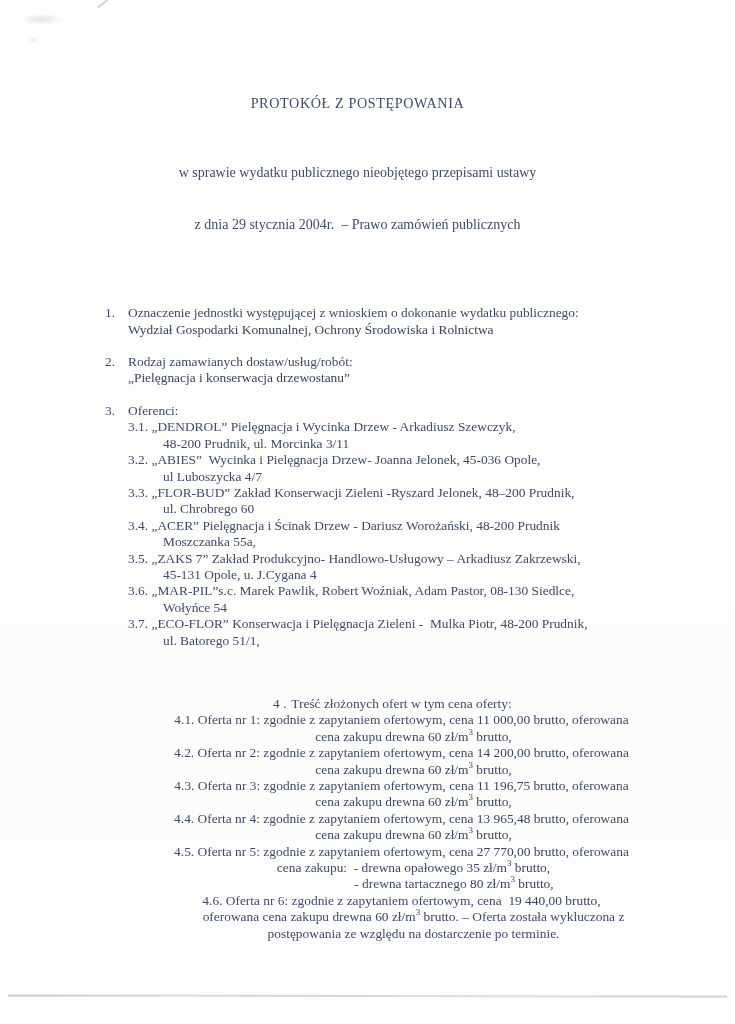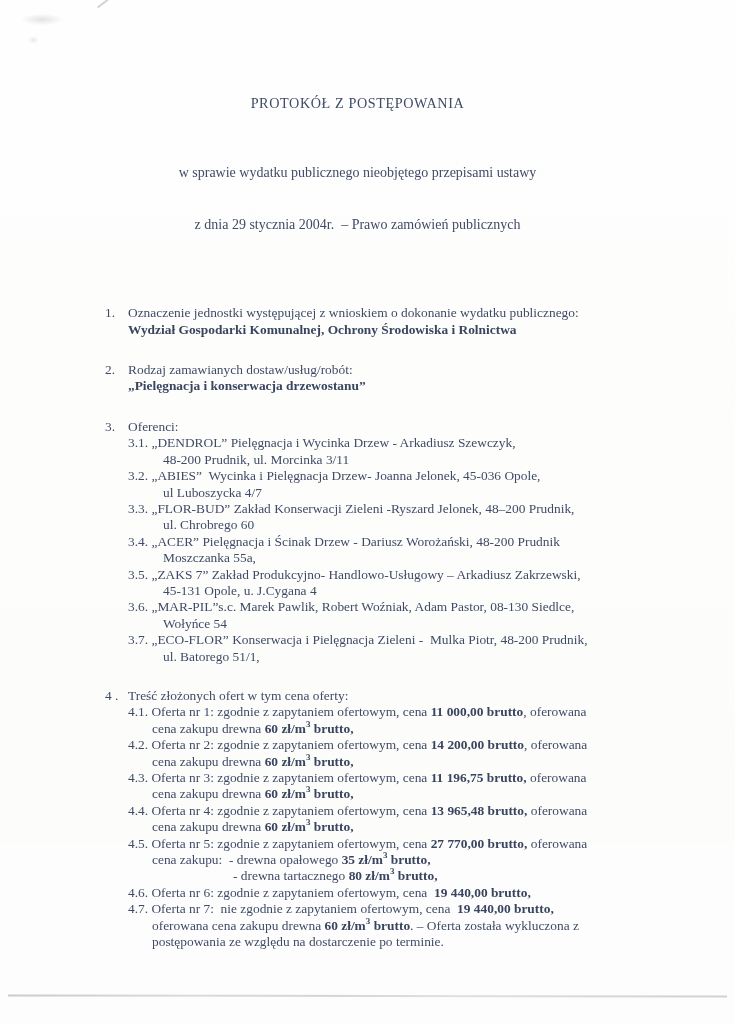--- a/index.html
+++ b/index.html
@@ -56,29 +56,29 @@
     line-height:17.4px;
     white-space:pre-wrap;
   }
   
   .doc-list{
     margin:37px 60px 0 105px;
     width:570px;
     font-size:13.4px;
     line-height:16.4px;
   }
-  .doc-item + .doc-item{margin-top:24px;}
-  .doc-item:nth-child(3) + .doc-item{margin-top:23px;}
+  .doc-item + .doc-item{margin-top:16px;}
+  .doc-item:nth-child(3) + .doc-item{margin-top:47px;text-align:center;}
   .line{white-space:pre-wrap;}
   .num{display:inline-block;width:23px;}
   .level-sub{padding-left:23px;}
   .level-cont{padding-left:58px;}
   .level-cont4{padding-left:47px;}
   .level-deep{padding-left:128px;}
-  .b{font-weight:700;color:#39455f;}
+  .b{font-weight:400;color:#39455f;}
   sup.s{font-size:9px;line-height:0;vertical-align:6px;}
 </style>
 </head>
 <body>
 
 <div class="page">
   <div class="artifact-tick"></div>
   <div class="artifact-smudge"></div>
   <div class="artifact-dot"></div>
 
@@ -123,20 +123,19 @@
         <div class="line level-sub"><span class="">4.2. Oferta nr 2: zgodnie z zapytaniem ofertowym, cena </span><span class="b">14 200,00 brutto</span><span class="">, oferowana</span></div>
         <div class="line level-cont4"><span class="">cena zakupu drewna </span><span class="b">60 zł/m</span><sup class="b s">3</sup><span class="b"> brutto,</span></div>
         <div class="line level-sub"><span class="">4.3. Oferta nr 3: zgodnie z zapytaniem ofertowym, cena </span><span class="b">11 196,75 brutto,</span><span class=""> oferowana</span></div>
         <div class="line level-cont4"><span class="">cena zakupu drewna </span><span class="b">60 zł/m</span><sup class="b s">3</sup><span class="b"> brutto,</span></div>
         <div class="line level-sub"><span class="">4.4. Oferta nr 4: zgodnie z zapytaniem ofertowym, cena </span><span class="b">13 965,48 brutto,</span><span class=""> oferowana</span></div>
         <div class="line level-cont4"><span class="">cena zakupu drewna </span><span class="b">60 zł/m</span><sup class="b s">3</sup><span class="b"> brutto,</span></div>
         <div class="line level-sub"><span class="">4.5. Oferta nr 5: zgodnie z zapytaniem ofertowym, cena </span><span class="b">27 770,00 brutto,</span><span class=""> oferowana</span></div>
         <div class="line level-cont4"><span class="">cena zakupu:  - drewna opałowego </span><span class="b">35 zł/m</span><sup class="b s">3</sup><span class="b"> brutto,</span></div>
         <div class="line level-deep"><span class="">- drewna tartacznego </span><span class="b">80 zł/m</span><sup class="b s">3</sup><span class="b"> brutto,</span></div>
         <div class="line level-sub"><span class="">4.6. Oferta nr 6: zgodnie z zapytaniem ofertowym, cena  </span><span class="b">19 440,00 brutto,</span></div>
-        <div class="line level-sub"><span class="">4.7. Oferta nr 7:  nie zgodnie z zapytaniem ofertowym, cena  </span><span class="b">19 440,00 brutto,</span></div>
         <div class="line level-cont4"><span class="">oferowana cena zakupu drewna </span><span class="b">60 zł/m</span><sup class="b s">3</sup><span class="b"> brutto</span><span class="">. – Oferta została wykluczona z</span></div>
         <div class="line level-cont4"><span class="">postępowania ze względu na dostarczenie po terminie.</span></div>
       </div>
     </div>
 
   <div class="scan-line"></div>
 </div>
 
 </body></html>

